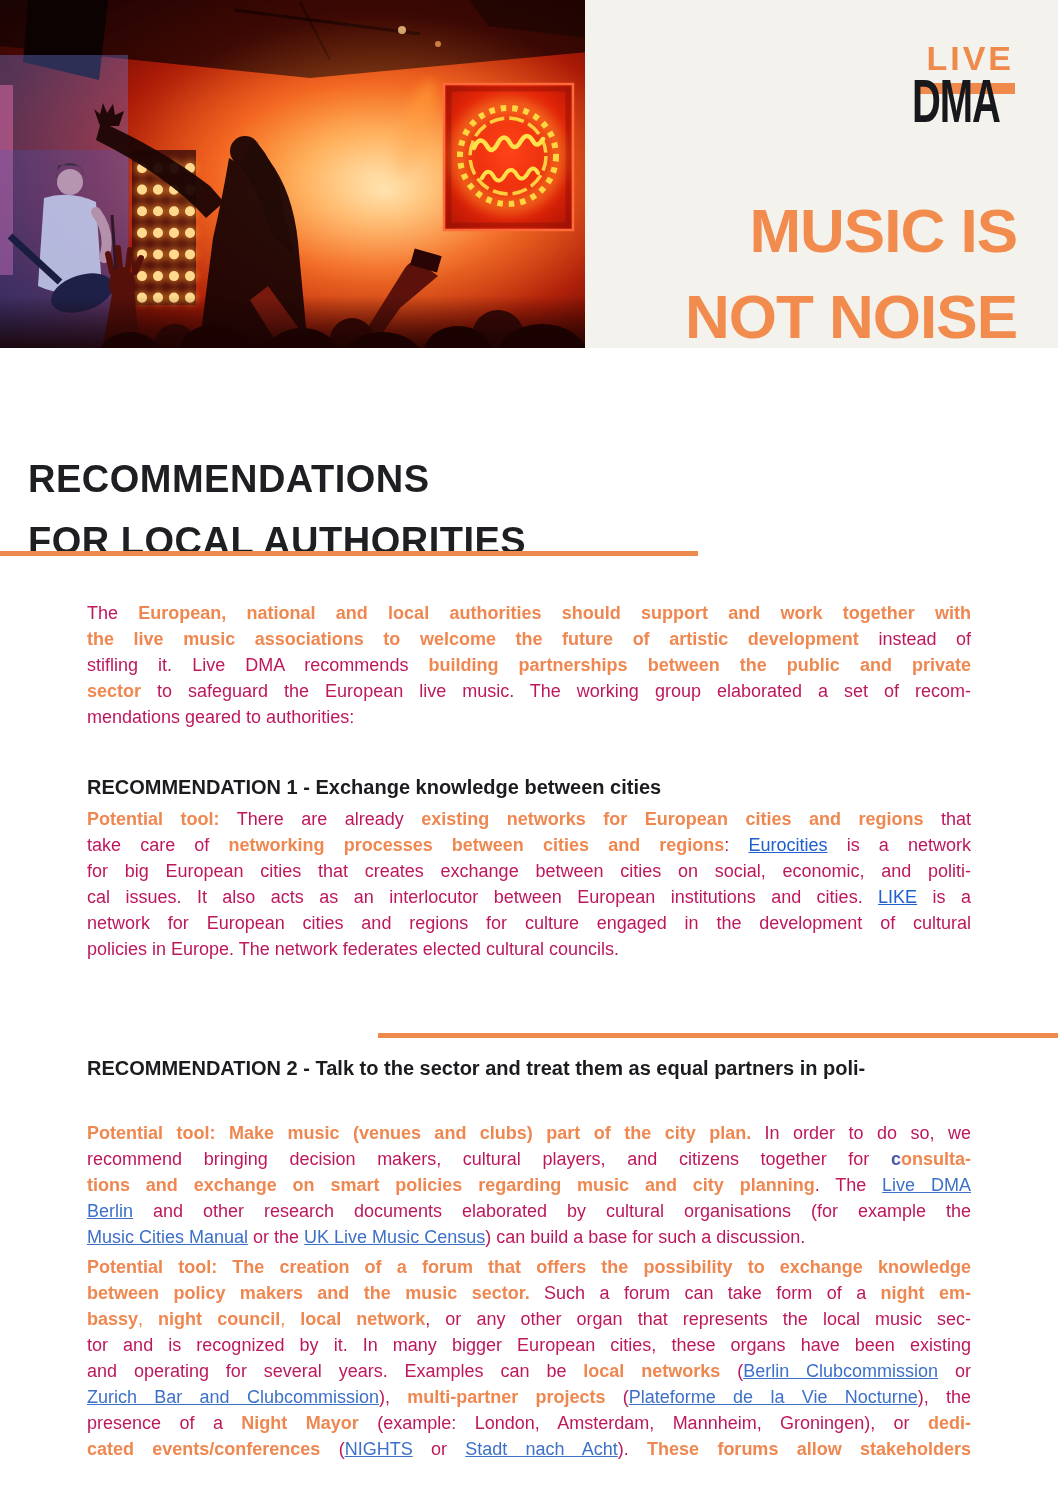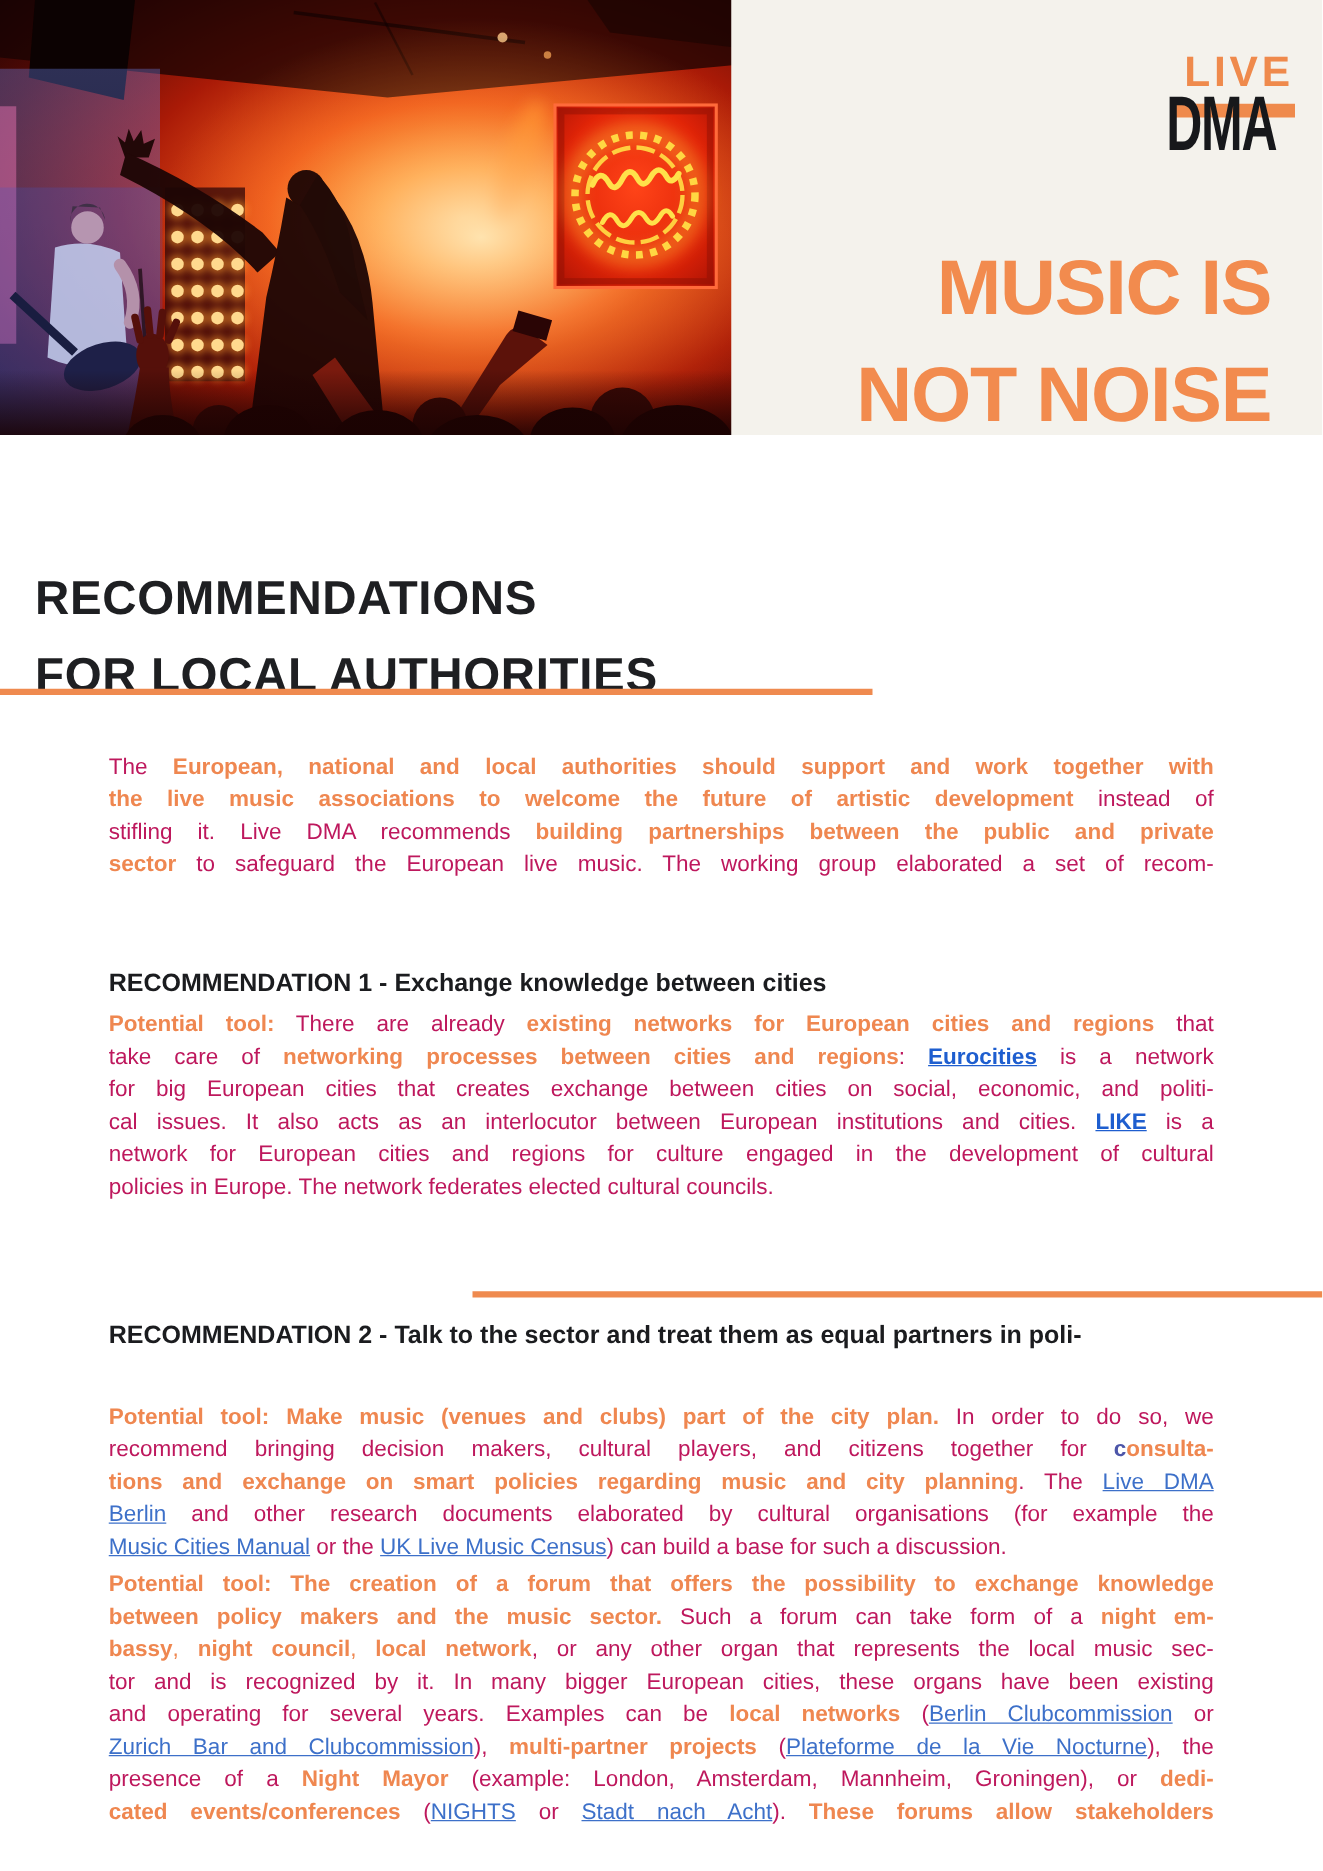--- a/index.html
+++ b/index.html
@@ -2,21 +2,21 @@
 <html><head>
 <meta charset="utf-8">
 <style>
   html,body{margin:0;padding:0;background:#ffffff;}
   .page{position:relative;width:1058px;height:1497px;background:#ffffff;overflow:hidden;
         font-family:"Liberation Sans",sans-serif;}
 
   
   .photo{position:absolute;left:0;top:0;width:588px;height:348px;display:block;}
   .brand-panel{position:absolute;left:585px;top:0;width:473px;height:348px;background:#f4f2ec;}
-  .logo{position:absolute;top:41px;right:23px;width:140px;height:92px;}
+  .logo{position:absolute;top:41px;right:44px;width:140px;height:92px;}
   .logo-live{position:absolute;right:0;top:0;color:#ef8a4c;font-weight:700;font-size:34px;
              line-height:1;letter-spacing:3px;z-index:1;}
   .logo-bar{position:absolute;right:-1px;top:42px;width:97px;height:11px;background:#ef8a4c;z-index:1;}
   .logo-dma{position:absolute;right:14px;top:28px;color:#17181b;font-weight:700;font-size:40px;
             line-height:1;letter-spacing:-1px;transform:scaleY(1.55);transform-origin:top;z-index:2;}
   .banner-title{position:absolute;top:188px;right:41px;text-align:right;color:#f28b4e;
                 font-weight:700;font-size:62px;line-height:86px;letter-spacing:-1px;}
 
   
   .page-title{position:absolute;left:28px;top:448px;color:#1e1f22;font-weight:700;
@@ -26,21 +26,21 @@
 
   
   .tblock{position:absolute;left:87px;width:884px;}
   .tline{font-size:18px;line-height:26px;color:#4d4e52;text-align:left;}
   .tline.just{text-align:justify;text-align-last:justify;text-justify:inter-word;}
   .seg-p{color:#be185d;}
   .seg-ob{color:#ef8750;font-weight:700;}
   .seg-o{color:#ef8750;}
   .seg-tool{color:#ef8750;font-weight:700;}
   .seg-l{color:#3d70c9;text-decoration:underline;}
-  .seg-bl{color:#1e5ecf;font-weight:700;text-decoration:underline;}
+  .seg-bl{color:#1e5ecf;font-weight:400;text-decoration:underline;}
   .seg-bc{color:#4d56a9;font-weight:700;}
   .rec-heading{font-size:20px;font-weight:700;color:#1b1c1f;line-height:27px;white-space:nowrap;}
 </style>
 </head>
 <body>
 
 <div class="page">
 
   <svg class="photo" viewBox="0 0 588 348" preserveAspectRatio="none">
     <defs>
@@ -191,20 +191,21 @@
     <div>RECOMMENDATIONS</div>
     <div>FOR LOCAL AUTHORITIES</div>
   </div>
   <div class="rule1"></div>
 
   <div class="tblock" style="top:600px;">
       <div class="tline just"><span class="seg-p">The </span><span class="seg-ob">European, national and local authorities should support and work together with</span></div>
       <div class="tline just"><span class="seg-ob">the live music associations to welcome the future of artistic development</span><span class="seg-p"> instead of</span></div>
       <div class="tline just"><span class="seg-p">stifling it. Live DMA recommends </span><span class="seg-ob">building partnerships between the public and private</span></div>
       <div class="tline just"><span class="seg-ob">sector</span><span class="seg-p"> to safeguard the European live music. The working group elaborated a set of recom-</span></div>
+      <div class="tline"><span class="seg-p">mendations geared to authorities:</span></div>
     </div>
 
   <div class="tblock rec-heading" style="top:774px;">RECOMMENDATION 1 - Exchange knowledge between cities</div>
   <div class="tblock" style="top:806px;">
       <div class="tline just"><span class="seg-tool">Potential tool:</span><span class="seg-p"> There are already </span><span class="seg-ob">existing networks for European cities and regions</span><span class="seg-p"> that</span></div>
       <div class="tline just"><span class="seg-p">take care of </span><span class="seg-ob">networking processes between cities and regions</span><span class="seg-p">: </span><span class="seg-bl">Eurocities</span><span class="seg-p"> is a network</span></div>
       <div class="tline just"><span class="seg-p">for big European cities that creates exchange between cities on social, economic, and politi-</span></div>
       <div class="tline just"><span class="seg-p">cal issues. It also acts as an interlocutor between European institutions and cities. </span><span class="seg-bl">LIKE</span><span class="seg-p"> is a</span></div>
       <div class="tline just"><span class="seg-p">network for European cities and regions for culture engaged in the development of cultural</span></div>
       <div class="tline"><span class="seg-p">policies in Europe. The network federates elected cultural councils.</span></div>

